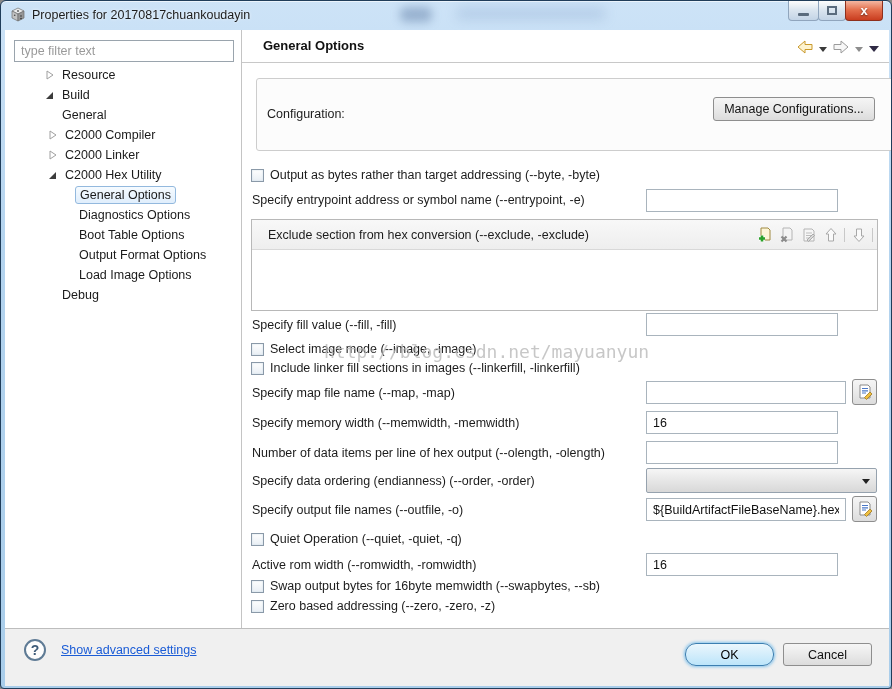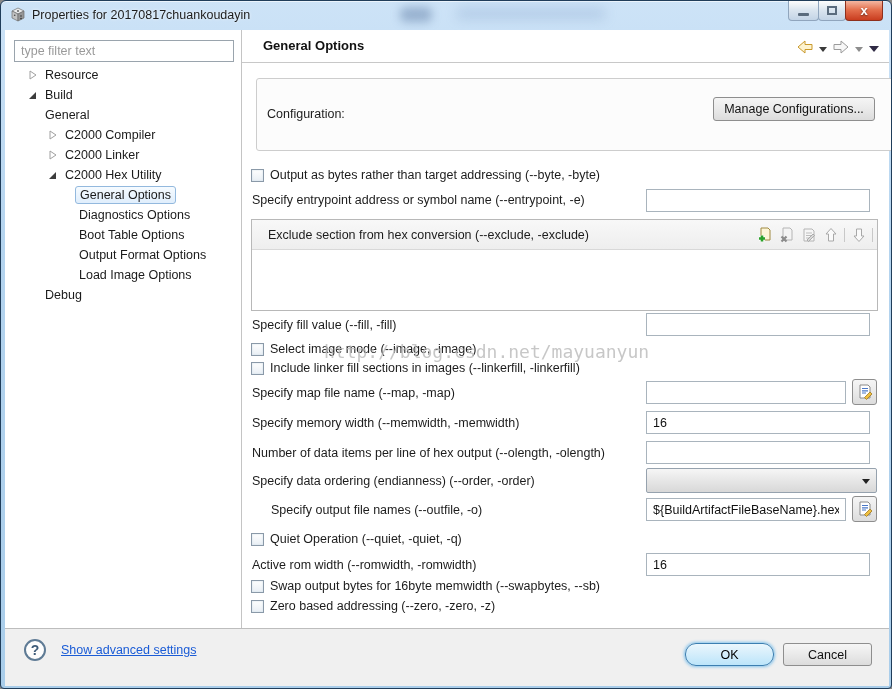--- a/index.html
+++ b/index.html
@@ -30,21 +30,21 @@
 
   
   .dialog{ position:absolute; left:4px; top:29px; width:884px; height:656px; background:#f0f0f0; }
 
   .left-panel{ position:absolute; left:0; top:0; width:236px; height:598px; background:#fff; }
   .filter{ position:absolute; left:9px; top:10px; width:220px; height:22px;
     border:1px solid #9aa4ad; font-size:12.5px; padding:2px 6px; color:#222; background:#fff;}
   .filter::placeholder{ color:#9a9a9a; }
   .tree{ position:absolute; left:0; top:35px; right:1px; }
   .titem{ height:20px; display:flex; align-items:center; font-size:12.5px; color:#1a1a1a; cursor:default;}
-  .lvl0{ padding-left:22px; } .lvl1{ padding-left:42px; } .lvl2{ padding-left:70px; }
+  .lvl0{ padding-left:39px; } .lvl1{ padding-left:42px; } .lvl2{ padding-left:70px; }
   .tw{ width:14px; height:12px; display:inline-flex; align-items:center; flex:0 0 14px;}
   .tlabel{ padding:1px 4px; white-space:nowrap; }
   .tlabel.sel{ background:linear-gradient(180deg,#f6fbff,#e0eefc);
     border:1px solid #93b9de; border-radius:3px; }
 
   .vdiv{ position:absolute; left:236px; top:0; width:1px; height:598px; background:#c4c4c4; }
 
   .right-panel{ position:absolute; left:237px; top:0; width:647px; height:598px; background:#fff; }
   .rp-header{ position:absolute; left:0; top:0; width:100%; height:33px; border-bottom:1px solid #c8c8c8; }
   .rp-title{ position:absolute; left:21px; top:8px; font-size:13px; font-weight:bold; color:#111; }
@@ -64,21 +64,21 @@
   .cfg-combo{ left:100px; top:18px; width:350px; height:24px; }
   .btn{ border:1px solid #8e8e8e; border-radius:3px;
     background:linear-gradient(180deg,#f5f5f5,#ebebeb 45%,#dcdcdc);
     font-size:12.5px; color:#111; text-align:center; cursor:default; font-family:inherit;}
   .cfg-btn{ position:absolute; left:456px; top:18px; width:162px; height:24px; }
 
   .flabel{ position:absolute; left:10px; font-size:12.5px; color:#1c1c1c; white-space:nowrap; }
   .chkrow{ position:absolute; left:9px; display:flex; align-items:center; font-size:12.5px; color:#1c1c1c; }
   .cbox{ width:13px; height:13px; border:1px solid #8a99a8; margin-right:6px; flex:0 0 13px;
     background:linear-gradient(180deg,#fefefe,#e9eff5); box-shadow:inset 0 0 2px #cfdde9; }
-  .txt{ position:absolute; left:404px; width:224px; height:23px; border:1px solid #a9b4bd;
+  .txt{ position:absolute; left:404px; width:192px; height:23px; border:1px solid #a9b4bd;
     font-family:inherit; font-size:12.5px; padding:2px 6px; color:#111; background:#fff; }
   .txt.short{ width:200px; }
   .browse-btn{ position:absolute; left:610px; width:25px; height:26px; display:flex;
     align-items:center; justify-content:center; }
   .order-combo{ left:404px; top:438px; width:231px; height:25px;
     background:linear-gradient(180deg,#f6f6f6,#e8e8e8 45%,#d8d8d8); border-color:#96a2ae; }
 
   .excl-box{ position:absolute; left:9px; top:189px; width:627px; height:92px;
     border:1px solid #b8b8b8; background:#fff; }
   .excl-header{ position:absolute; left:0; top:0; width:100%; height:30px;
@@ -309,21 +309,21 @@
 
       <span class="flabel" style="top:416px;">Number of data items per line of hex output (--olength, -olength)</span>
       <input class="txt" style="top: 411px;" value="">
 
       <span class="flabel" style="top:444px;">Specify data ordering (endianness) (--order, -order)</span>
       <div class="combo order-combo">
         <span></span>
         <span class="carr"></span>
       </div>
 
-      <span class="flabel" style="top:473px;margin-left:19px;">Specify output file names (--outfile, -o)</span>
+      <span class="flabel" style="top:473px;">Specify output file names (--outfile, -o)</span>
       <input class="txt short" style="top: 468px;" value="${BuildArtifactFileBaseName}.hex">
       <button class="btn browse-btn" style="top:466px;">
         <svg width="16" height="16" viewBox="0 0 16 16">
             <polygon points="3,1 11,1 13,3 13,14 3,14" fill="#ffffff" stroke="#8a8a8a"></polygon>
             <path d="M5 4.5 h6 M5 6.8 h6 M5 9 h4" stroke="#4a78c8" stroke-width="1.2"></path>
             <polygon points="7.5,13.5 13,8 15,10 9.5,15.5" fill="#f0c040" stroke="#a07820" stroke-width="0.8"></polygon>
           </svg>
       </button>
 
       <div class="chkrow" style="top:502px;">

